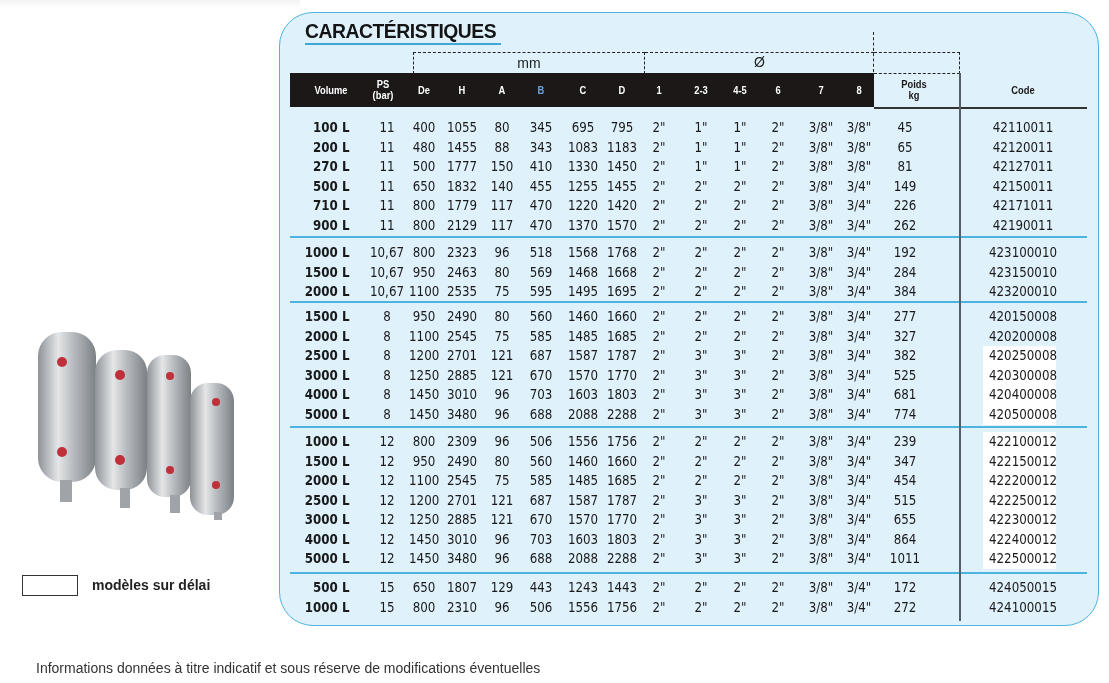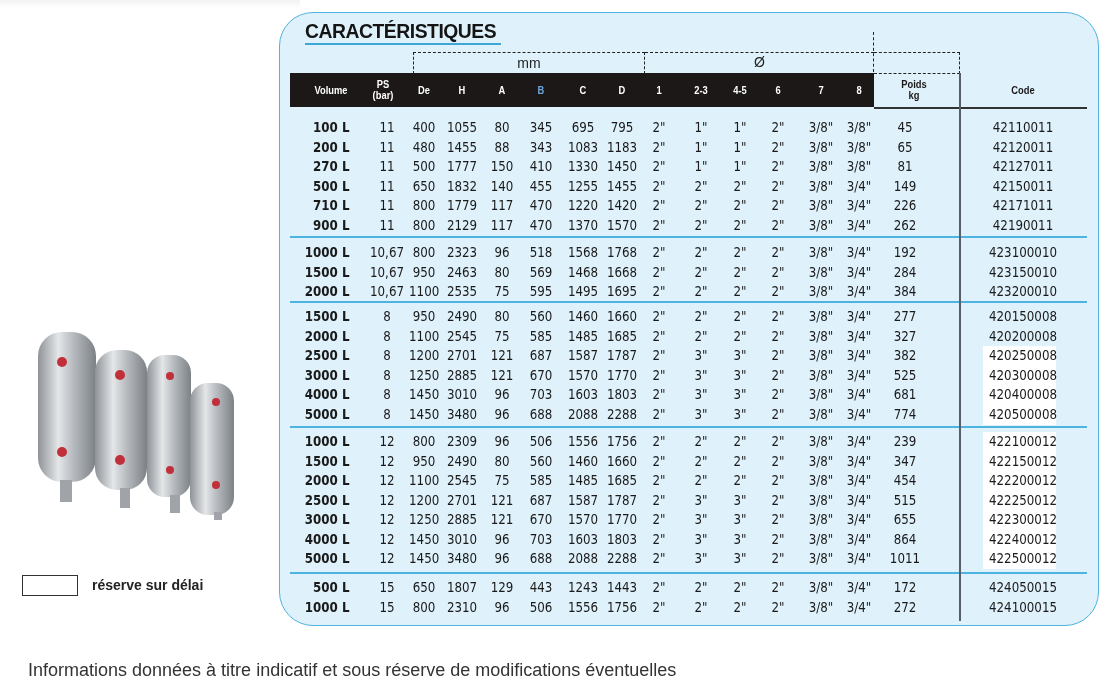--- a/index.html
+++ b/index.html
@@ -27,21 +27,21 @@
   .cell { position:absolute; height:19px; line-height:19px; font-family:"DejaVu Sans", sans-serif; font-size:13.5px; color:#1a1a1a; text-align:center; transform:scaleX(0.88); white-space:nowrap; }
   .cell.vol { font-weight:bold; text-align:right; }
   .cell.code { text-align:center; }
   .code-bg { position:absolute; background:#ffffff; }
 
   .group-sep { position:absolute; left:290px; width:797px; height:2px; background:#4db4df; }
 
   .photo { position:absolute; left:20px; top:320px; width:230px; height:200px; }
   .legend-box { position:absolute; left:22px; top:575px; width:56px; height:21px; border:1px solid #333; background:#fff; box-sizing:border-box; }
   .legend-label { position:absolute; left:92px; top:577px; font-family:"Liberation Sans", sans-serif; font-weight:bold; font-size:14px; color:#222; }
-  .footer { position:absolute; left:28px; top:660px; font-family:"Liberation Sans", sans-serif; font-size:18px; color:#333; }
+  .footer { position:absolute; left:36px; top:660px; font-family:"Liberation Sans", sans-serif; font-size:14px; color:#333; }
   .faded { position:absolute; left:0; top:0; width:300px; height:8px; background:linear-gradient(#f2f2f2,#ffffff); }
 </style>
 </head>
 <body>
 
 <div class="faded"></div>
 
 <div class="panel"></div>
 <div class="title">CARACTÉRISTIQUES</div>
 <div class="title-underline"></div>
@@ -509,14 +509,14 @@
   </g>
   <g>
     <rect x="170" y="63" width="44" height="132" rx="18" fill="url(#steel)"></rect>
     <rect x="194" y="192" width="8" height="8" fill="#a0a4a8"></rect>
     <circle cx="196" cy="82" r="4" fill="#c0303a"></circle>
     <circle cx="196" cy="165" r="4" fill="#c0303a"></circle>
   </g>
 </svg>
 
 <div class="legend-box"></div>
-<div class="legend-label">réserve sur délai</div>
+<div class="legend-label">modèles sur délai</div>
 <div class="footer">Informations données à titre indicatif et sous réserve de modifications éventuelles</div>
 
 </body></html>

